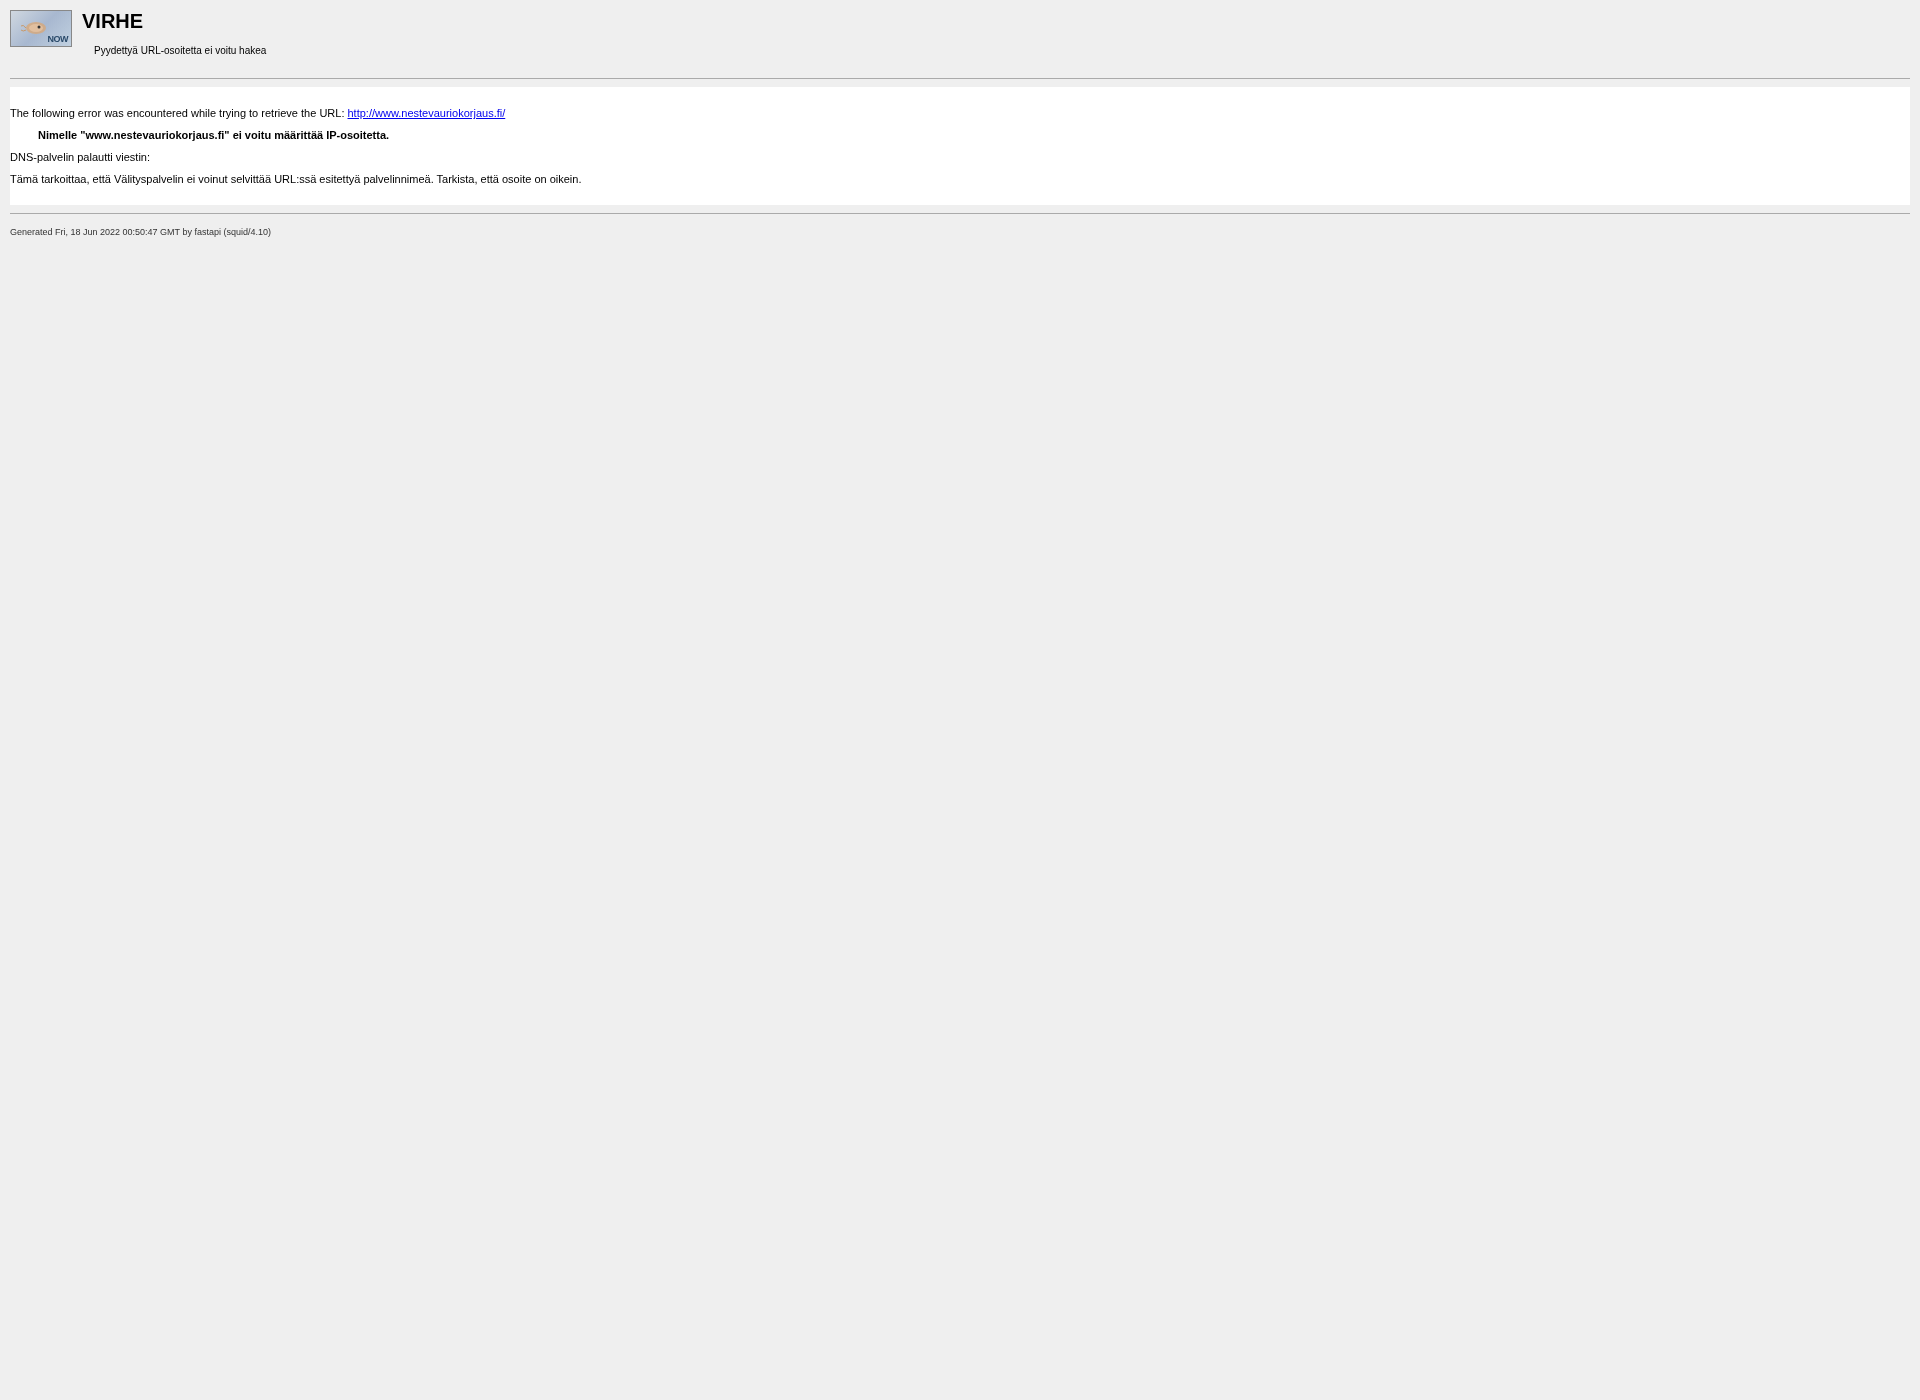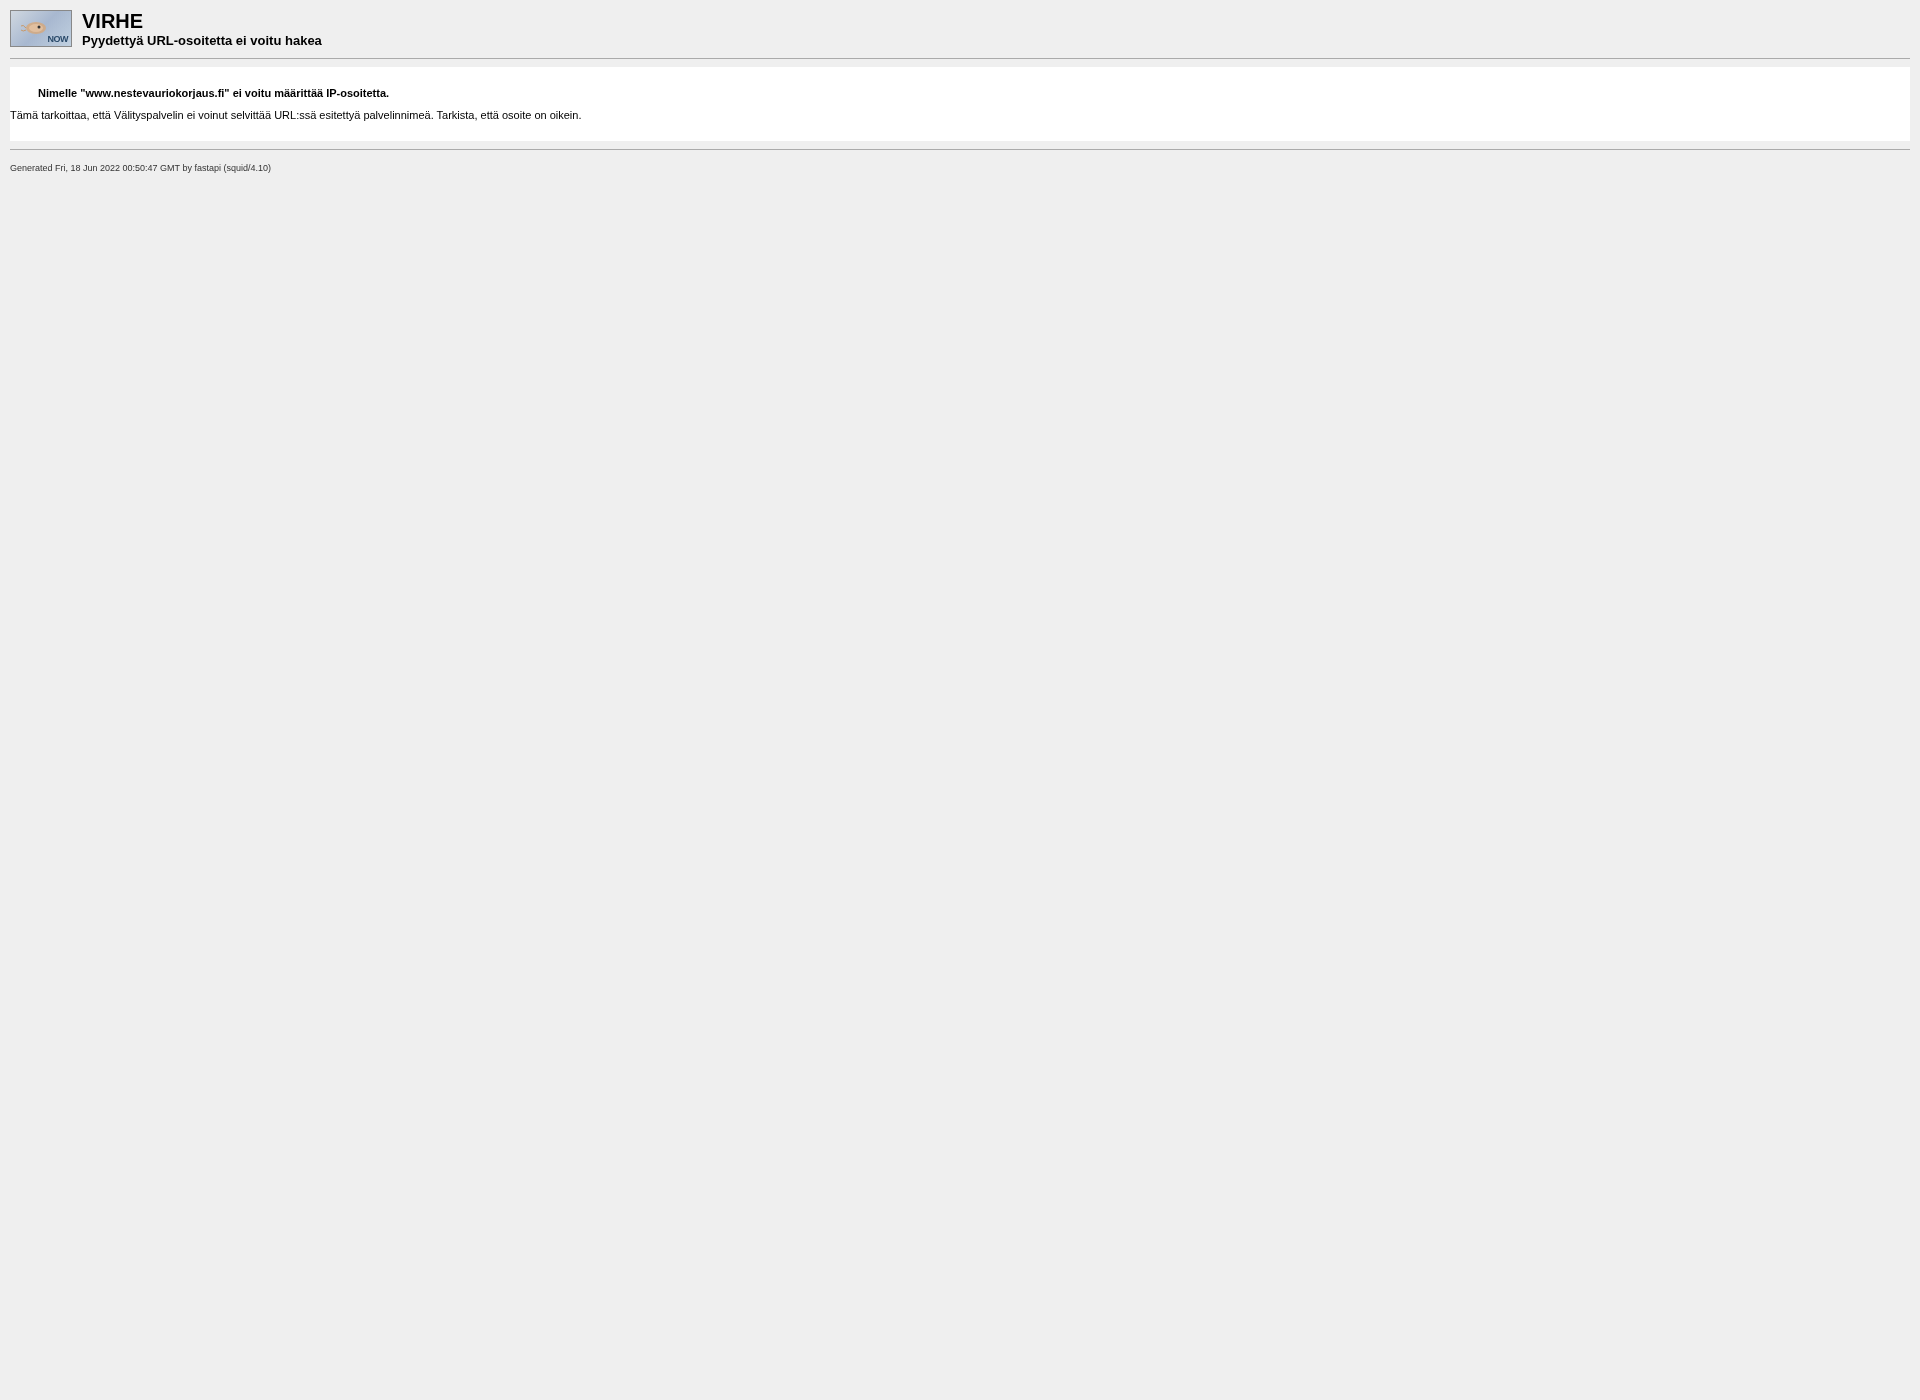--- a/index.html
+++ b/index.html
@@ -38,23 +38,23 @@
     .header-icon svg {
       width: 40px;
       height: 25px;
     }
     .header-text h1 {
       margin: 0 0 0 0;
       font-size: 20px;
       font-weight: bold;
     }
     .header-text h2 {
-      margin: 0;
-      font-size: 13px;
-      font-weight: bold;
+      margin: 12px;
+      font-size: 10px;
+      font-weight: normal;
     }
     hr {
       border: none;
       border-top: 1px solid #aaa;
       margin: 8px 0;
     }
     .content {
       background-color: #ffffff;
       padding: 0;
     }
@@ -98,21 +98,25 @@
   <div class="header-text">
     <h1>VIRHE</h1>
     <h2>Pyydettyä URL-osoitetta ei voitu hakea</h2>
   </div>
 </div>
 
 <hr>
 
 <div class="content">
   <div class="content-inner">
+    <p>
+      <span>The following error was encountered while trying to retrieve the URL: </span><a href="#">http://www.nestevauriokorjaus.fi/</a>
+    </p>
     <p class="indented bold">Nimelle "www.nestevauriokorjaus.fi" ei voitu määrittää IP-osoitetta.</p>
+    <p>DNS-palvelin palautti viestin:</p>
     <p>Tämä tarkoittaa, että Välityspalvelin ei voinut selvittää URL:ssä esitettyä palvelinnimeä. Tarkista, että osoite on oikein.</p>
   </div>
 </div>
 
 <hr>
 
 <div class="footer">
   <span>Generated Fri, 18 Jun 2022 00:50:47 GMT by fastapi (squid/4.10)</span>
 </div>
 

